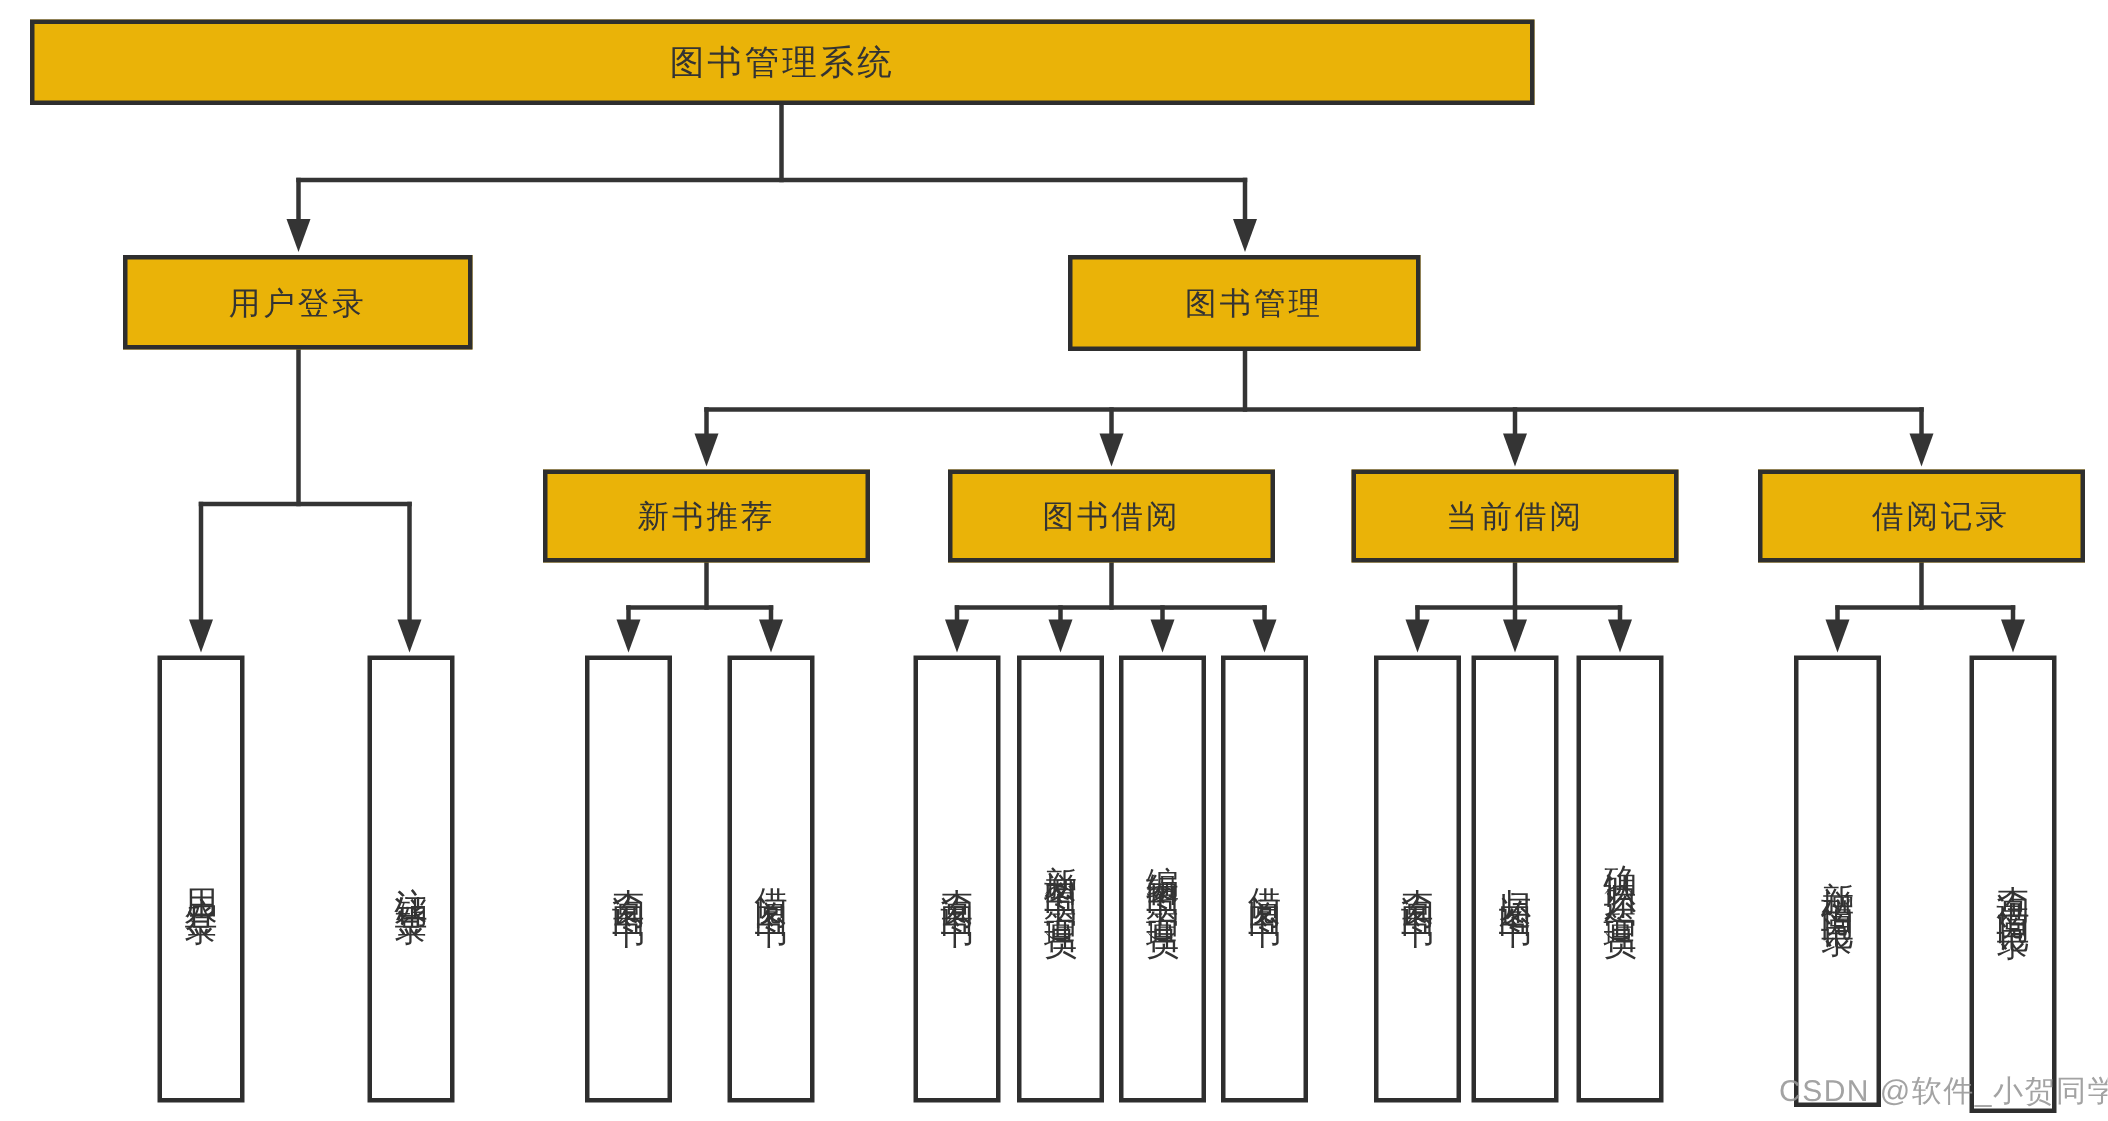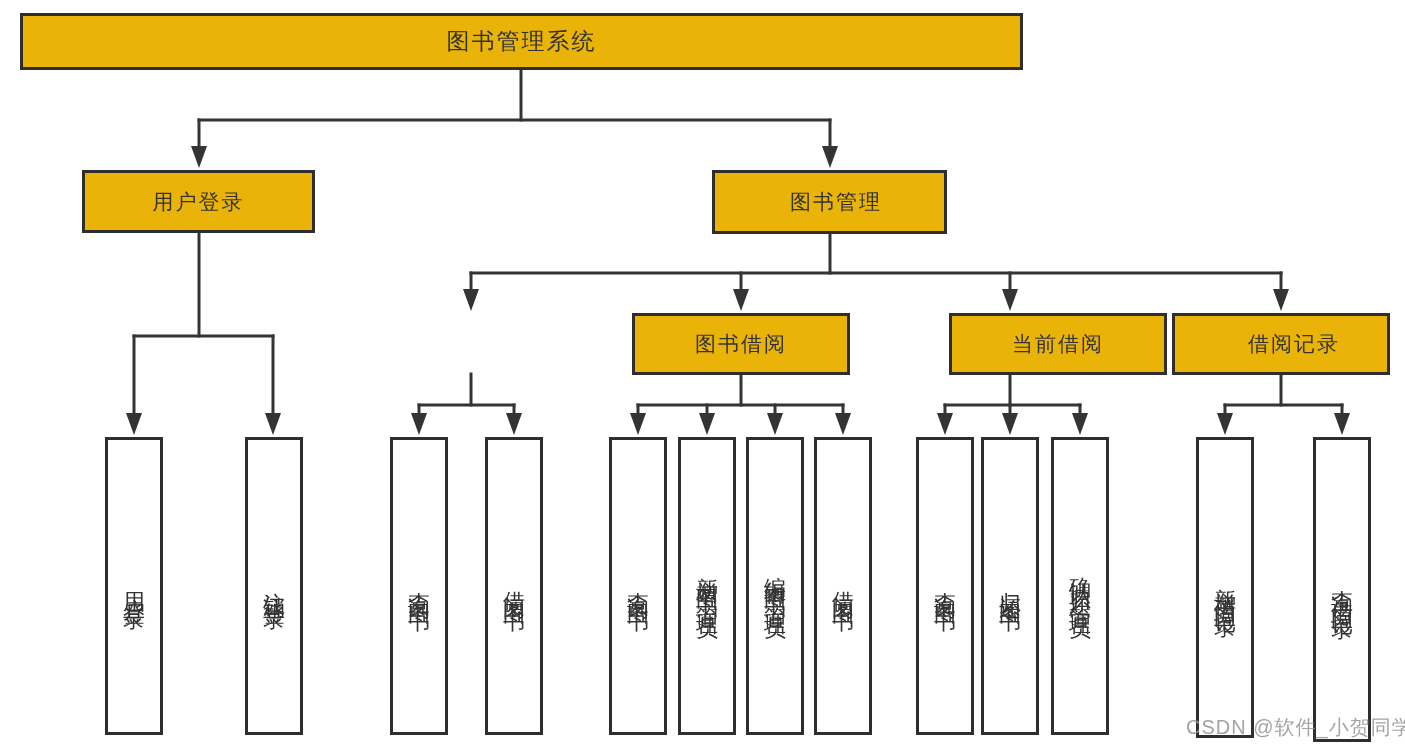--- a/index.html
+++ b/index.html
@@ -88,22 +88,23 @@
       <polygon points="1217,413 1233,413 1225,435"></polygon>
       <polygon points="1334,413 1350,413 1342,435"></polygon>
     </g>
   </svg>
 
   <div class="box root" style="left:20px;top:13px;width:1003px;height:57px;">图书管理系统</div>
 
   <div class="box" style="left:82px;top:170px;width:233px;height:63px;">用户登录</div>
   <div class="box" style="left:712px;top:170px;width:235px;height:64px;padding-left:13px;">图书管理</div>
 
+  <div class="box" style="left:362px;top:313px;width:218px;height:62px;">新书推荐</div>
   <div class="box" style="left:632px;top:313px;width:218px;height:62px;">图书借阅</div>
-  <div class="box" style="left:901px;top:313px;width:218px;height:62px;margin-left:48px;">当前借阅</div>
+  <div class="box" style="left:901px;top:313px;width:218px;height:62px;">当前借阅</div>
   <div class="box" style="left:1172px;top:313px;width:218px;height:62px;padding-left:26px;">借阅记录</div>
 
   <div class="leaf" style="left:105px;">
     <span class="vtext">用户登录</span>
   </div>
   <div class="leaf" style="left:245px;">
     <span class="vtext">注销登录</span>
   </div>
 
   <div class="leaf" style="left:390px;">

